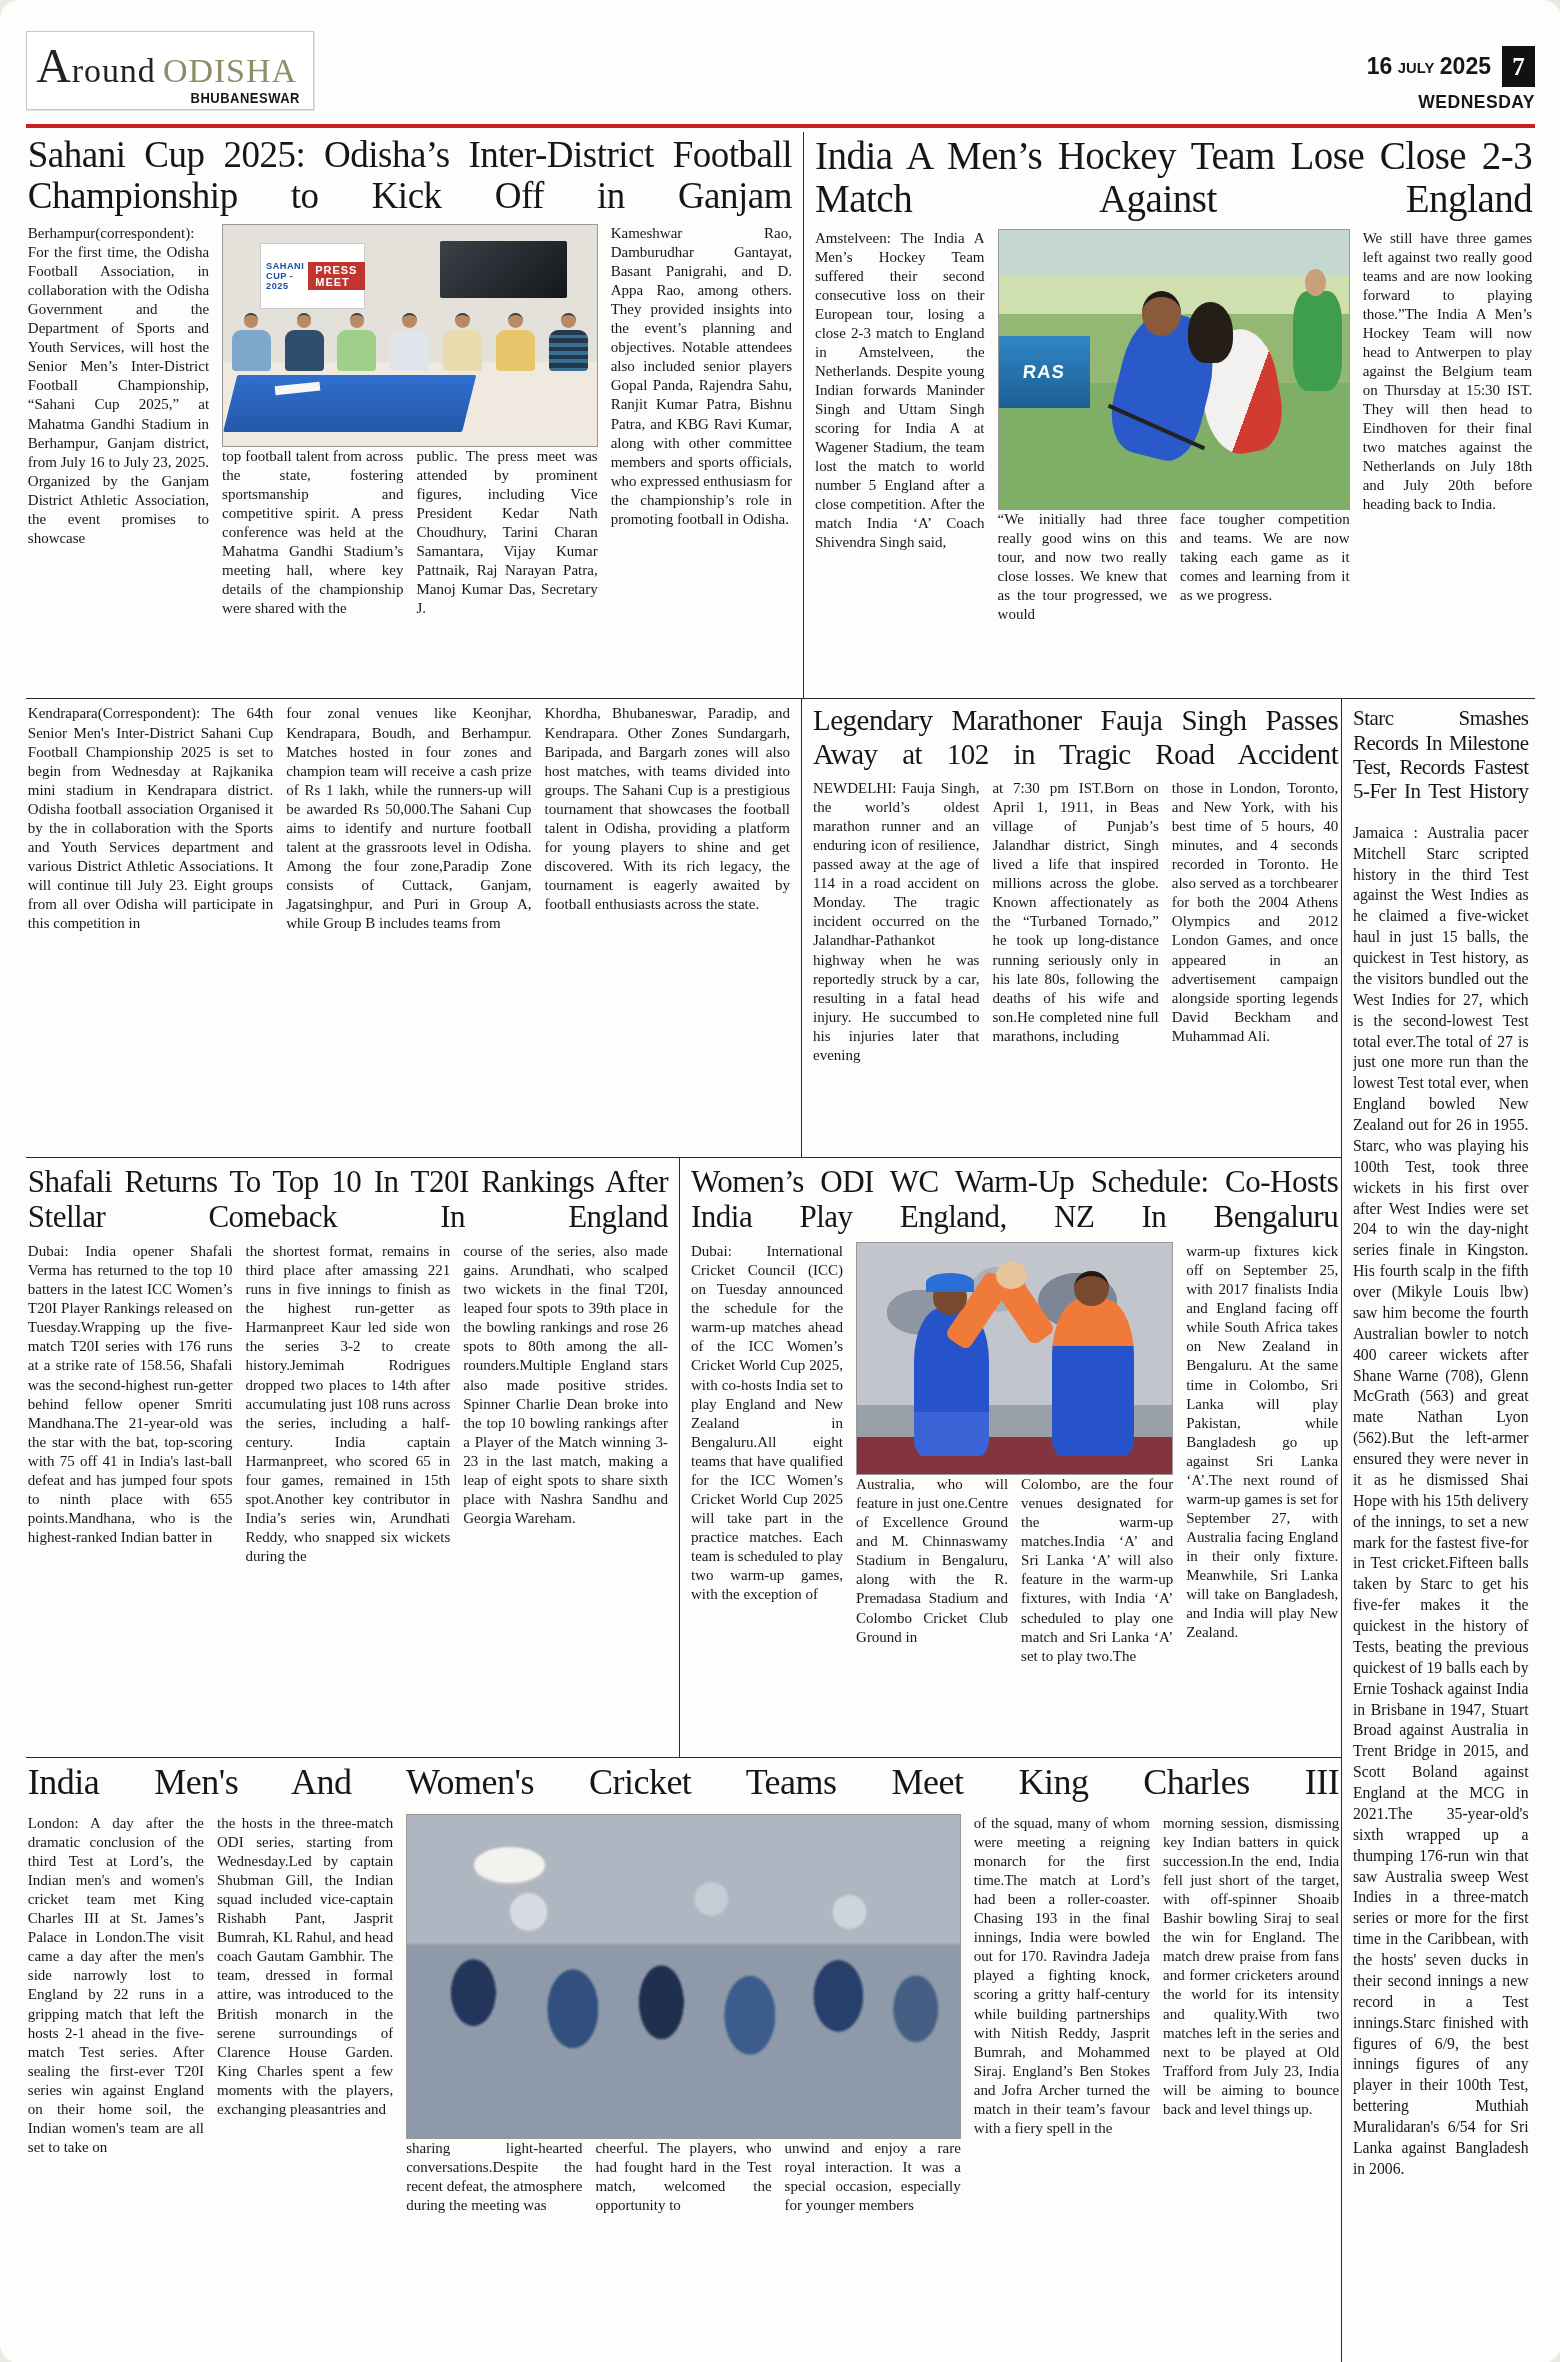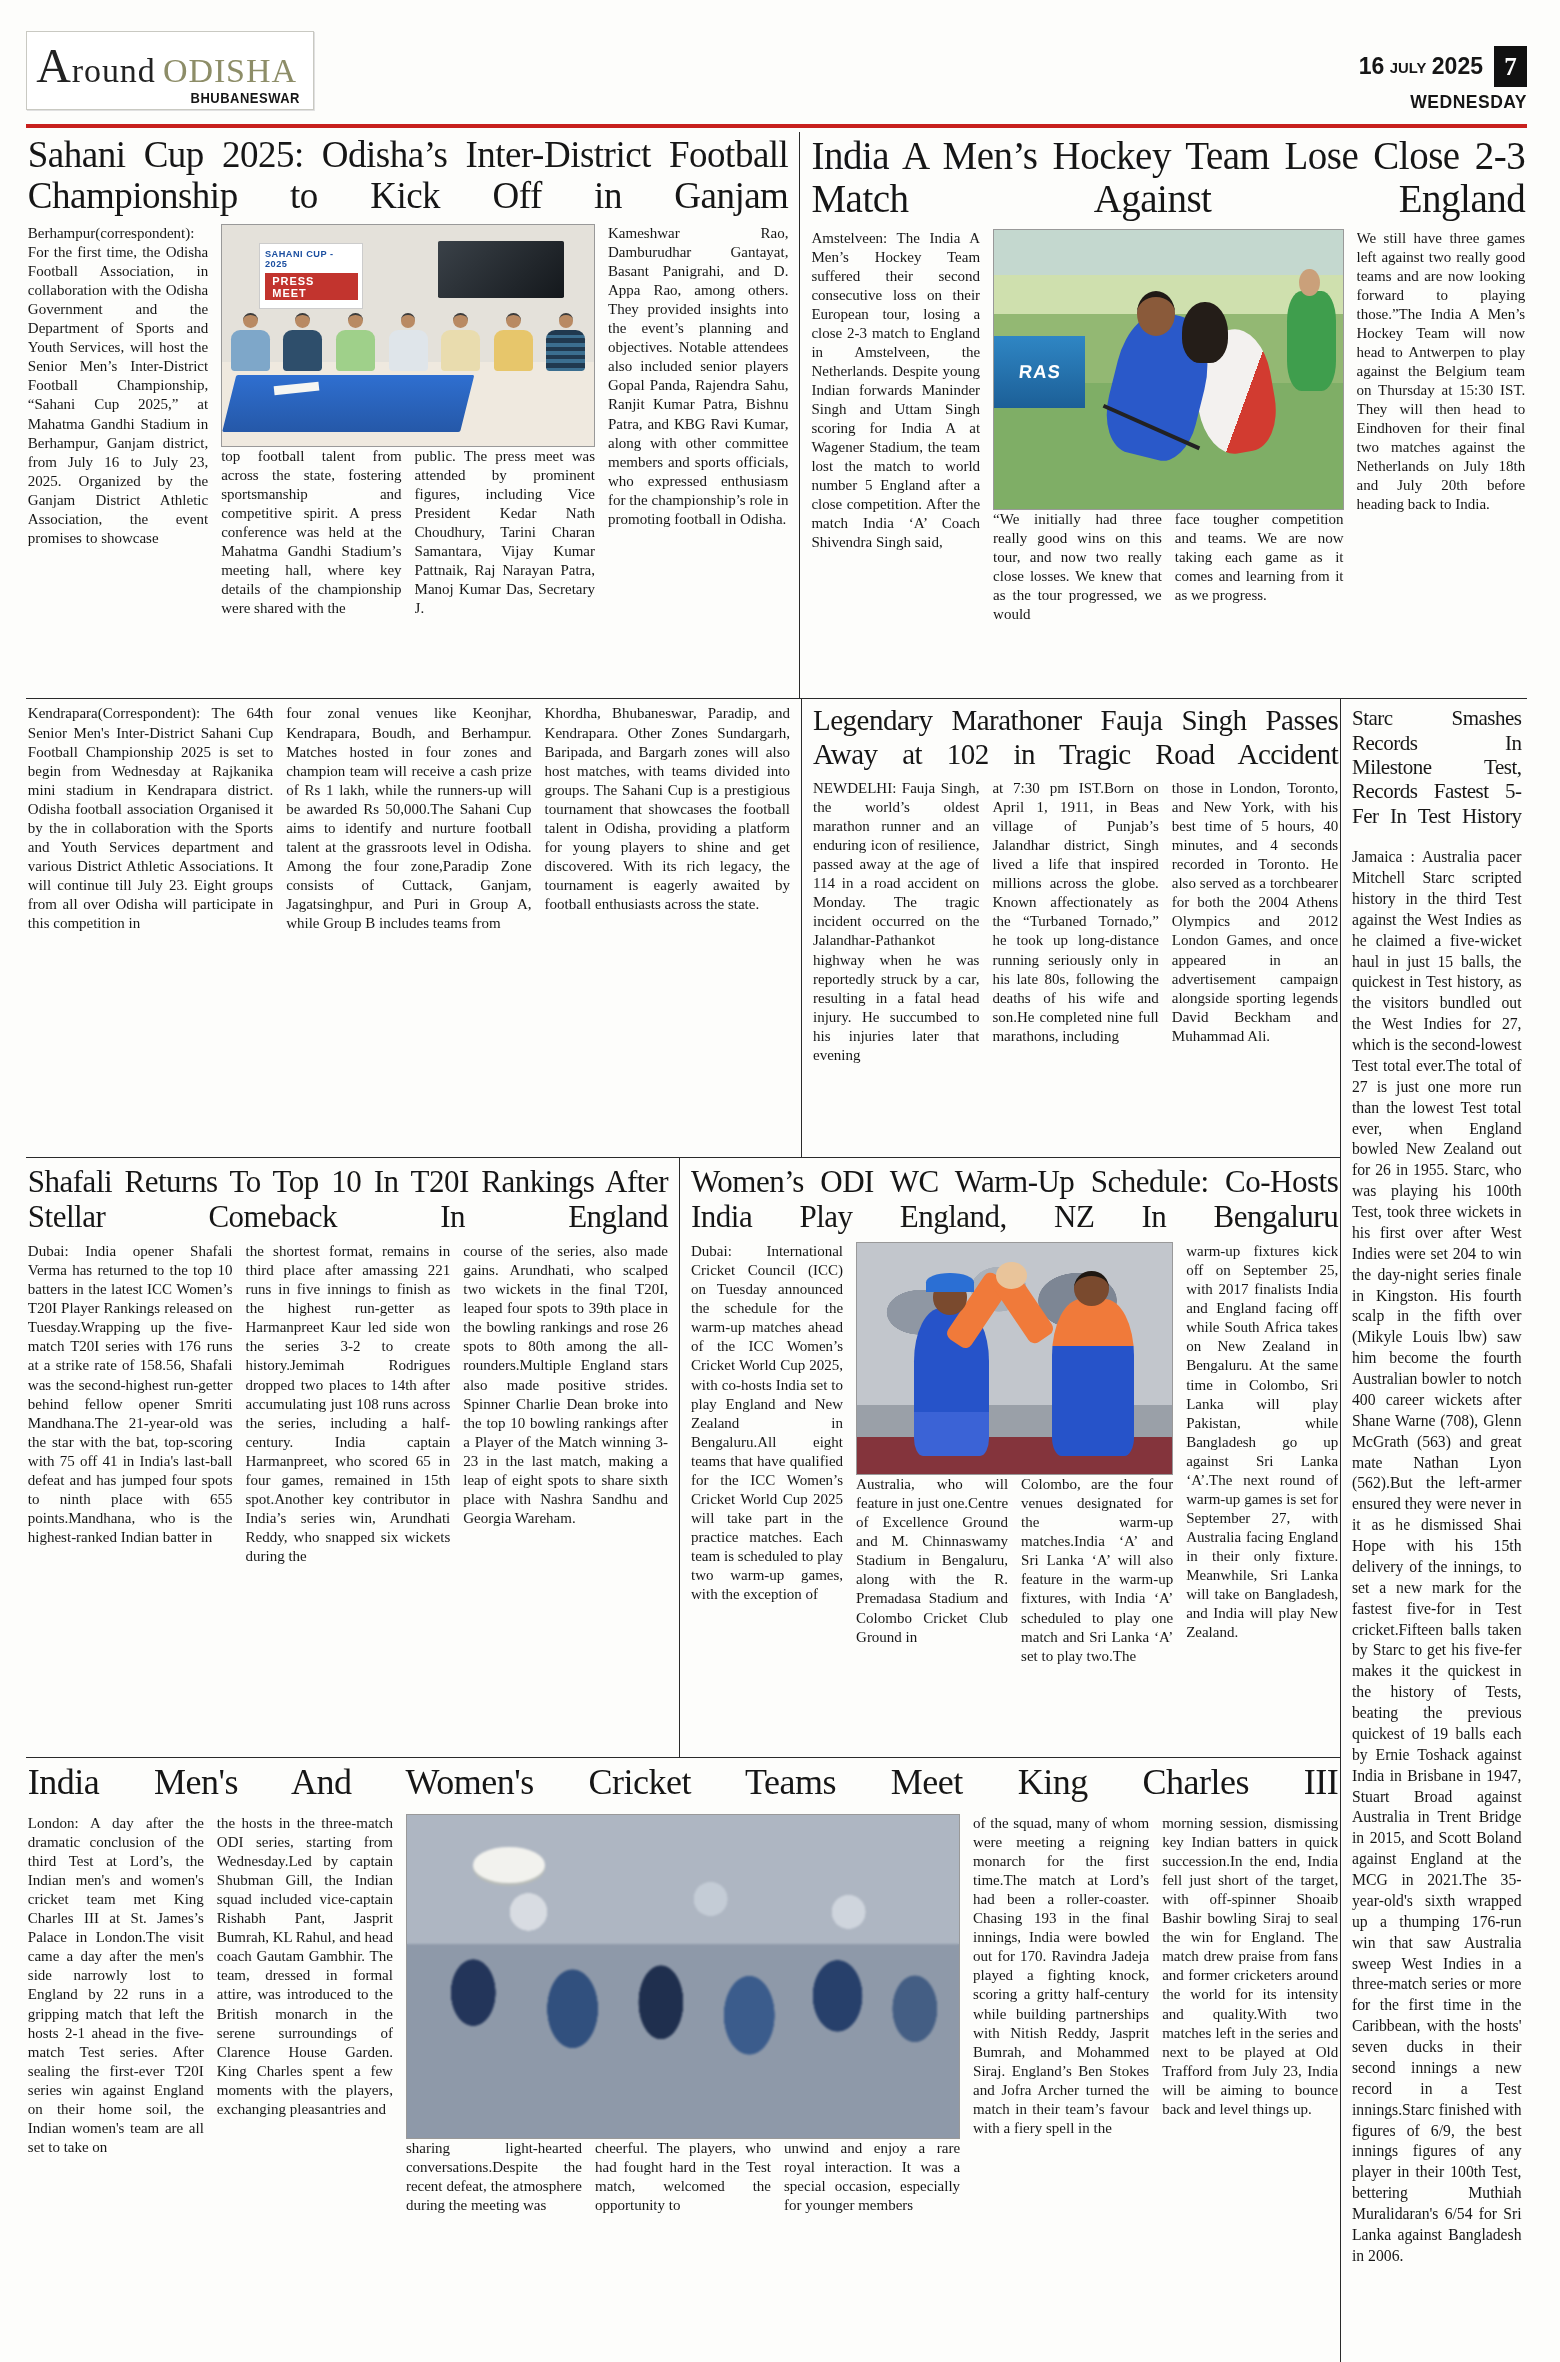--- a/index.html
+++ b/index.html
@@ -3,21 +3,21 @@
 <meta charset="utf-8">
 <style>
   :root{
     --accent_red:#c8201d; --olive:#8d8d68; --ink:#161616; --paper:#fdfdfb;
   }
   *{box-sizing:border-box; margin:0; padding:0;}
   html,body{background:#e9e9e6;}
   .page{
     width:1561px; height:2363px; background:var(--paper); color:var(--ink);
     font-family:"Liberation Serif", serif; overflow:hidden; position:relative;
-    padding:31px 34px 0 26px; margin:0 auto;
+    padding:31px 26px 0 26px; margin:0 auto;border-radius:19px;
   }
   
   .masthead{height:89px; display:flex; justify-content:space-between; align-items:flex-start;}
   .logo-box{border:0.9px solid #c9c9c2; background:#fff; padding:5.5px 13px 3.7px 9.2px; width:288px; box-shadow:0.9px 0.9px 0 #ddd;}
   .logo-line{display:flex; align-items:baseline; gap:7.4px;}
   .brand-around{font-family:"Liberation Serif",serif; font-size:34px; letter-spacing:0.9px; color:#222;}
   .brand-around::first-letter{font-size:48px;}
   .brand-odisha{font-family:"Liberation Serif",serif; font-size:34px; letter-spacing:0.9px; color:var(--olive);}
   .brand-city{font-family:"Liberation Sans",sans-serif; font-weight:bold; font-size:13px; text-align:right; letter-spacing:0.5px; margin-top:-1.8px; transform:scaleY(1.1);}
   .date-block{text-align:right; padding-top:14.8px;}
@@ -41,21 +41,21 @@
   .a2{width:730px; padding:1.8px 1.8px 0 11px;}
   .a1 h1{font-size:37px; line-height:1.12; margin-bottom:7.4px;}
   .a2 h1{font-size:39px; line-height:1.12; margin-bottom:7.4px;}
   .grid4{display:grid; grid-template-columns:repeat(4,1fr); column-gap:13px;}
   .a1 .grid4{grid-template-rows:223px auto; height:449px;}
   .a2 .grid4{grid-template-rows:281px auto; height:449px;}
   .span-rows{grid-row:1/3;}
   
   .photo-press{grid-column:2/4; grid-row:1; background:linear-gradient(180deg,#e4e1da 0 62%,#efe9df 62% 100%); border:0.9px solid #999;}
   .pm-tv{position:absolute; right:8%; top:7%; width:34%; height:26%; background:linear-gradient(135deg,#3a4148,#14181c); border-radius:1.8px;}
-  .pm-banner{position:absolute; left:10%; top:8%; width:28%; height:30%; background:#fff; border:0.9px solid #ccc; padding:5.5px 4.6px; display:flex; flex-direction:column; gap:3.7px; align-items:center;}
+  .pm-banner{position:absolute; left:10%; top:8%; width:28%; height:30%; background:#fff; border:0.9px solid #ccc; padding:5.5px 4.6px; display:flex; flex-direction:row; gap:3.7px; align-items:center;}
   .pm-banner .l1{font-family:"Liberation Sans",sans-serif; font-weight:bold; font-size:9.2px; color:#1c4fa0; letter-spacing:0.5px;}
   .pm-banner .l2{font-family:"Liberation Sans",sans-serif; font-weight:bold; font-size:11px; color:#fff; background:#c2342e; padding:1.8px 7.4px; letter-spacing:0.9px;}
   .pm-people{position:absolute; left:2%; top:40%; width:96%; display:flex; justify-content:space-between;}
   .person{width:41px; display:flex; flex-direction:column; align-items:center;}
   .person .head{width:14.8px; height:14.8px; border-radius:50%; background:#b98a63; border-top:2.8px solid #3c3c3c;}
   .person .torso{width:39px; height:41px; border-radius:9.2px 9.2px 3.7px 3.7px; margin-top:1.8px;}
   .person:nth-child(1) .torso{background:#7ea7c9;}
   .person:nth-child(2) .torso{background:#2e4e6b;}
   .person:nth-child(3) .torso{background:#9fd08a;}
   .person:nth-child(4) .torso{background:#dfe5ea;}

